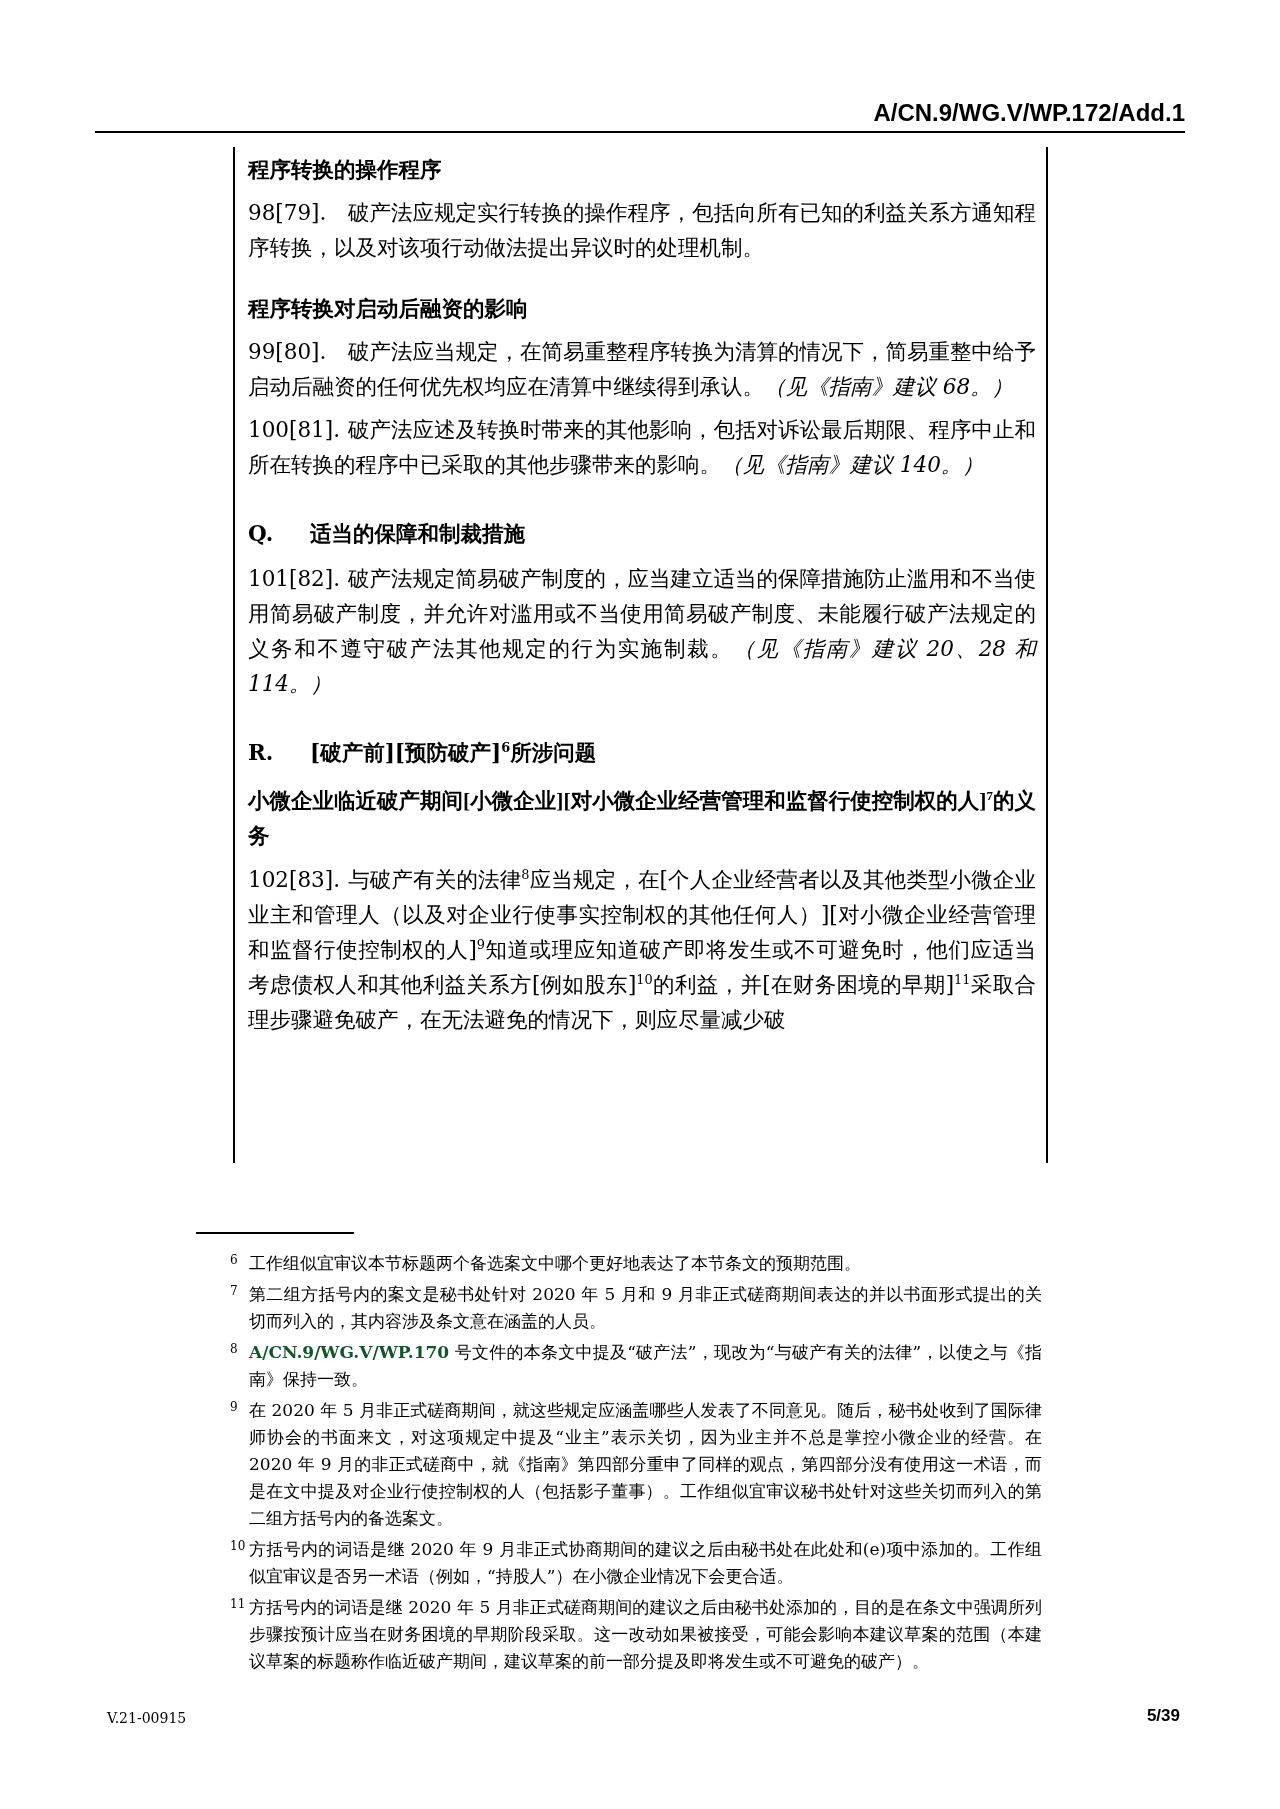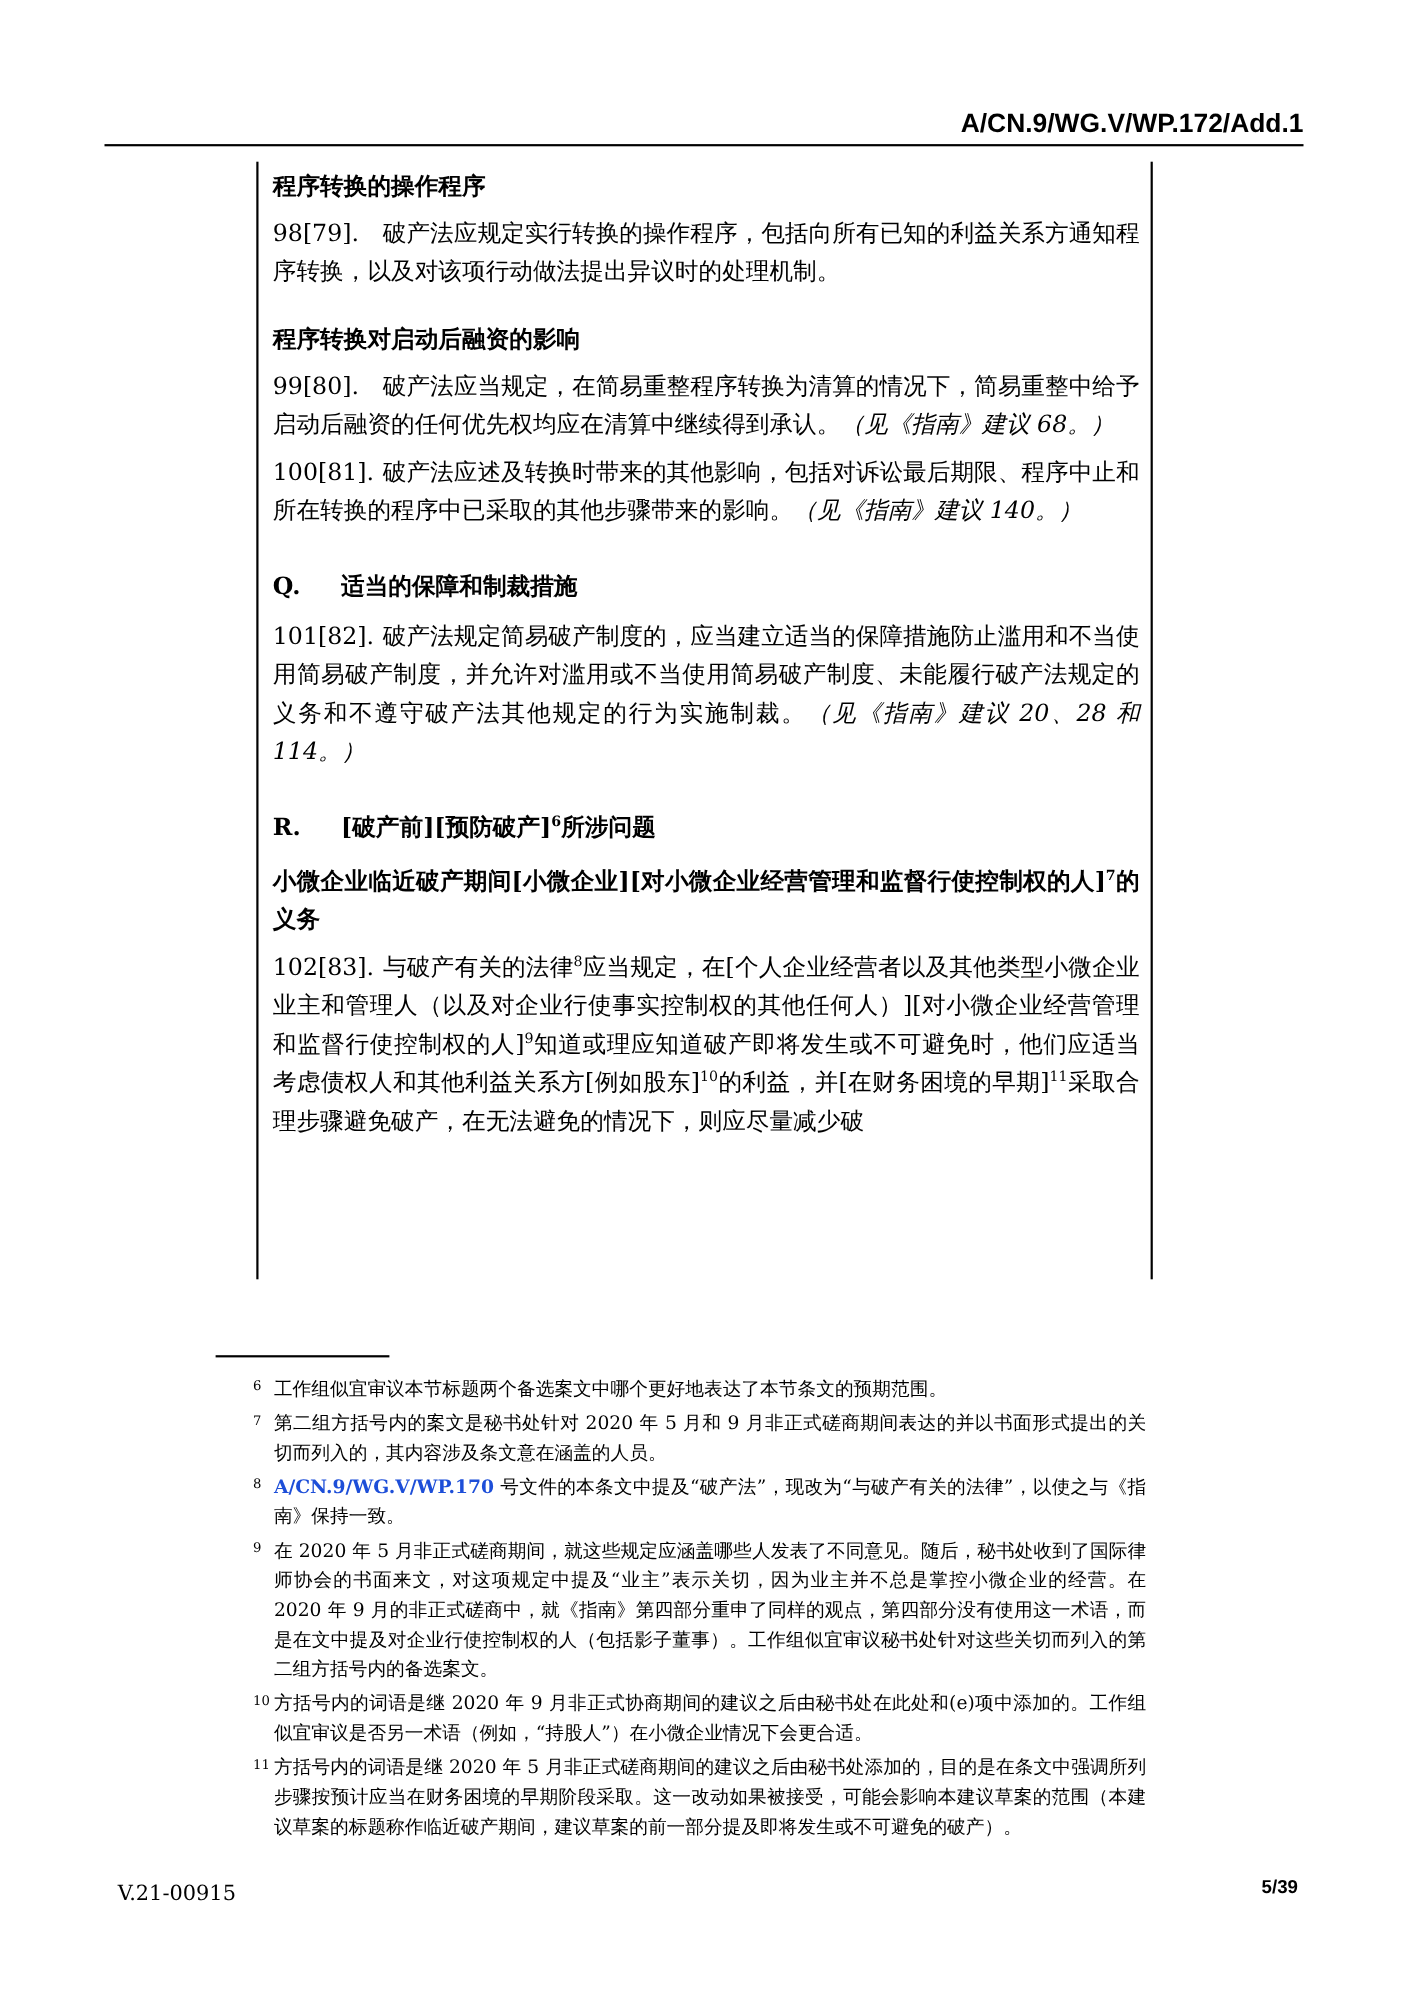--- a/index.html
+++ b/index.html
@@ -32,44 +32,44 @@
 
   
   .doc-body {
     position: absolute; left: 248px; top: 140px; width: 788px;
     font-size: 21.5px; line-height: 35px; text-align: justify;
   }
   .run-head  { font-weight: bold; text-align: left; margin: 26px 0 8px; }
   .run-head.first { margin-top: 12px; }
   .section-head { font-weight: bold; text-align: left; margin: 34px 0 10px; }
   .section-head .section-letter { display: inline-block; width: 62px; }
-  .sub-head  { font-weight: bold; margin: 14px 0 8px; }
+  .sub-head  { font-weight: bold; margin: 14px 0 8px; font-family: Liberation Serif, serif; }
   .para { margin: 8px 0 0; }
   .para .para-num { display: inline-block; width: 100px; }
   sup { font-size: 0.6em; vertical-align: super; line-height: 0; }
   .ref { font-style: italic; }
 
   
   .fn-separator {
     position: absolute; left: 196px; top: 1232px;
     width: 158px; height: 2px; background: #000;
   }
   .footnotes {
     position: absolute; left: 230px; top: 1250px; width: 812px;
     font-size: 17px; line-height: 27px; text-align: justify;
   }
   .fn { display: flex; margin-bottom: 4px; }
   .fn-num { flex: 0 0 19px; font-size: 12px; line-height: 21px; }
   .fn-body { flex: 1; }
-  .doc-link { color: #1d4ed8; font-weight: bold; text-decoration: none; }
+  .doc-link { color: #14532d; font-weight: bold; text-decoration: none; }
 
   
   .footer-job {
     position: absolute; left: 107px; top: 1710px;
-    font-size: 19px; font-family: "DejaVu Serif", serif;
+    font-size: 14px; font-family: "DejaVu Serif", serif;
   }
   .footer-page {
     position: absolute; right: 100px; top: 1706px;
     font-family: "Liberation Sans", sans-serif;
     font-weight: bold; font-size: 17px;
   }
 </style>
 </head>
 <body>
 

